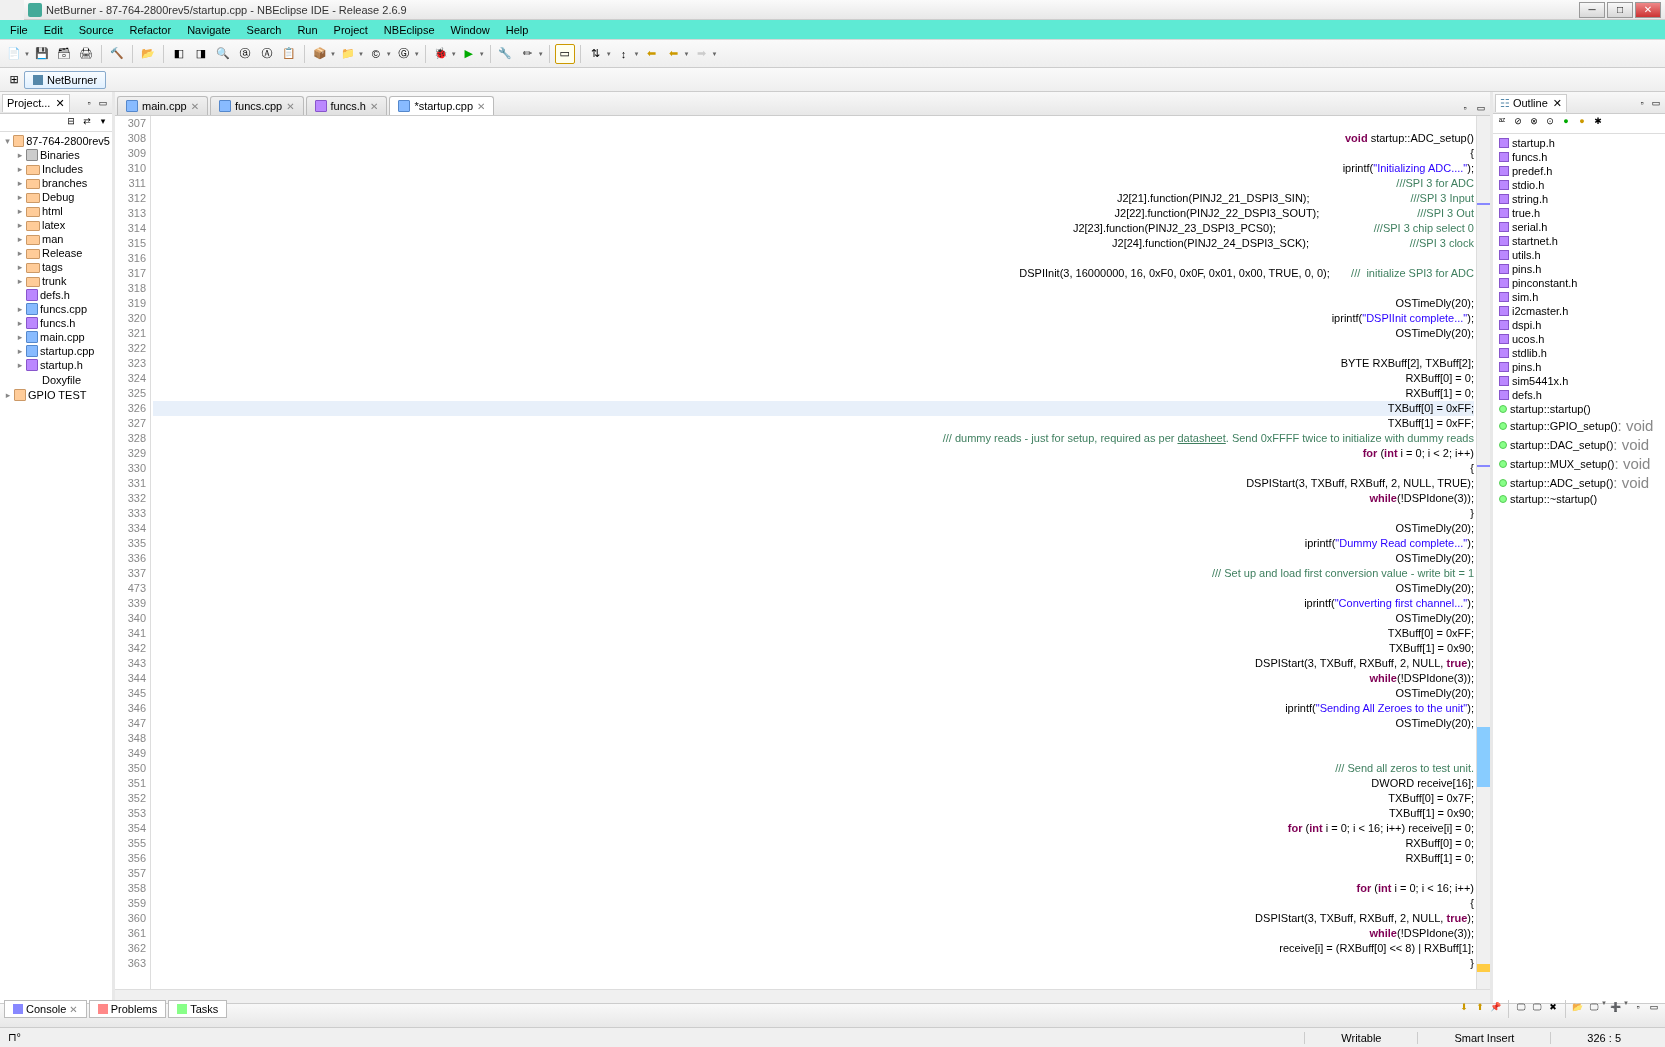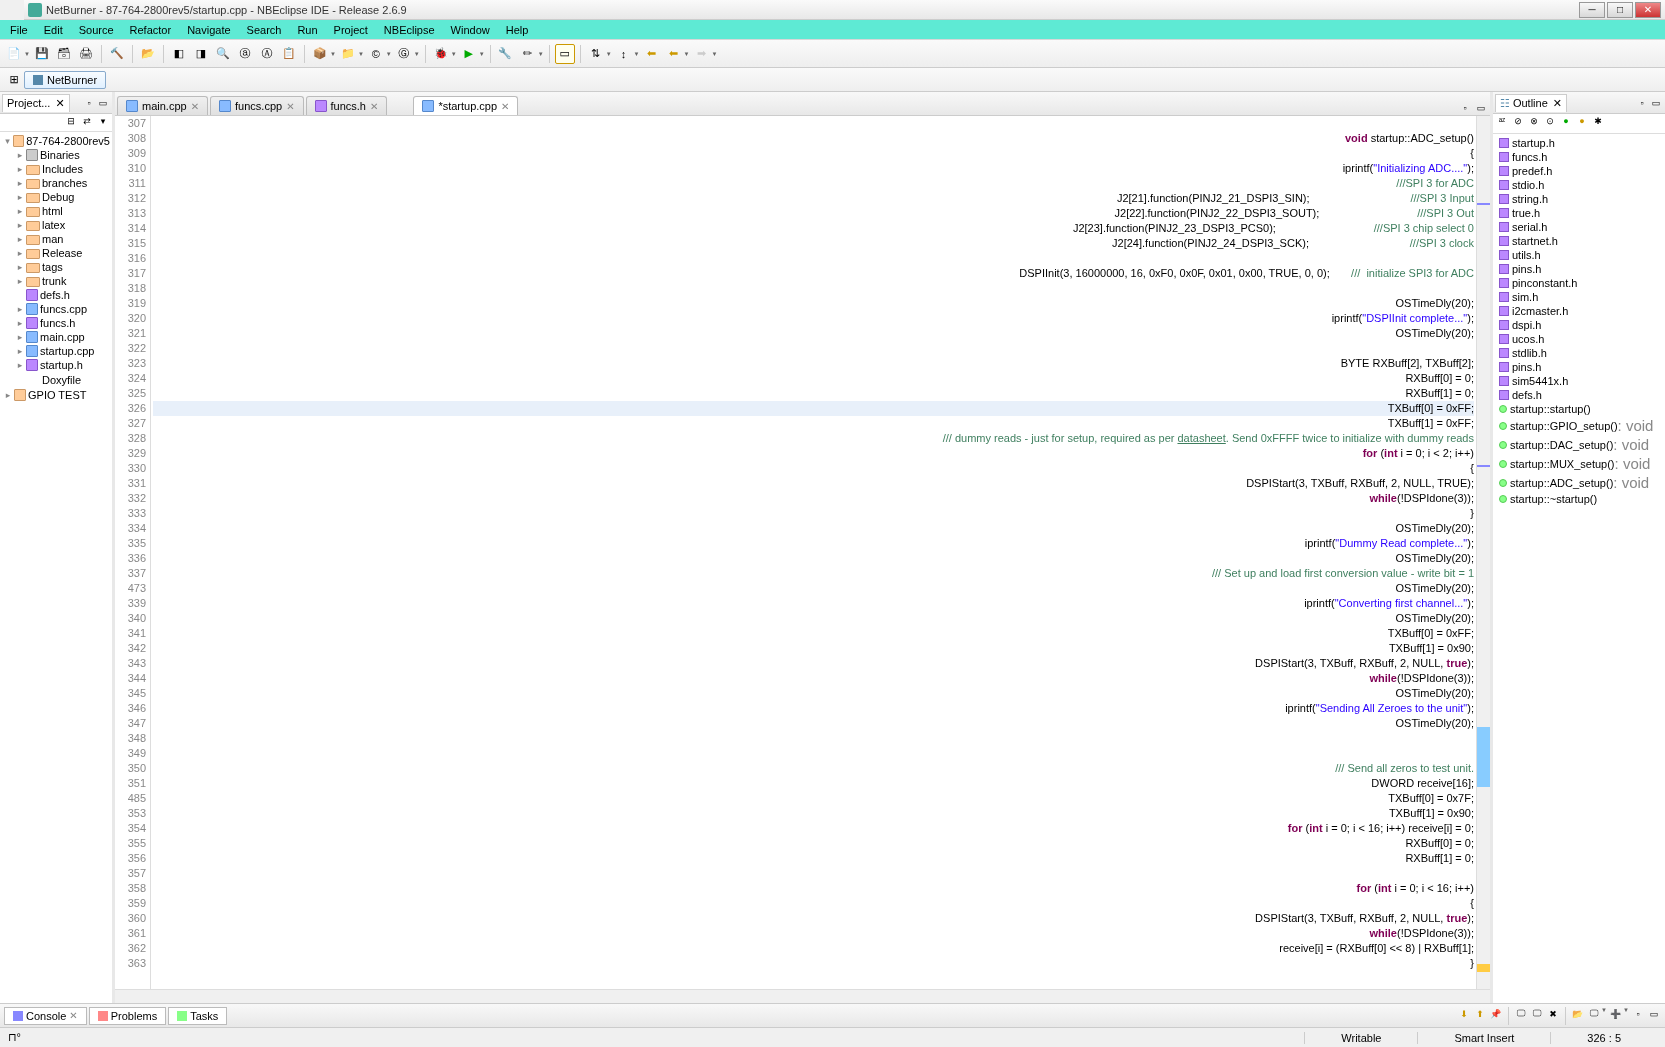--- a/index.html
+++ b/index.html
@@ -39,21 +39,21 @@
 .ico-folder { background: #fc9; border: 1px solid #c96; border-radius: 1px; height: 10px; margin-top: 2px; }
 .ico-c { background: #8bf; border: 1px solid #58c; border-radius: 1px; width: 12px; height: 12px; }
 .ico-h { background: #b8f; border: 1px solid #85c; border-radius: 1px; width: 12px; height: 12px; }
 .ico-bin { background: #ccc; border: 1px solid #888; border-radius: 1px; width: 12px; height: 12px; }
 .ico-proj { background: #fc9; border: 1px solid #c96; border-radius: 1px; width: 12px; height: 12px; position: relative; }
 .indent1 { padding-left: 12px; }
 
 .editor-panel { flex: 1; background: #fff; display: flex; flex-direction: column; }
 .editor-tabs { height: 24px; background: linear-gradient(#f8f8f8, #e8e8e8); border-bottom: 1px solid #ccc; display: flex; align-items: flex-end; padding: 0 2px; }
 .ed-tab { padding: 3px 8px; background: linear-gradient(#f0f0f0, #e0e0e0); border: 1px solid #bbb; border-bottom: none; margin-right: 2px; display: flex; align-items: center; gap: 4px; font-size: 11px; border-radius: 3px 3px 0 0; }
-.ed-tab.active { background: #fff; margin-left: 24px; }
+.ed-tab.active { background: #fff; }
 .ed-tab-icon { width: 12px; height: 12px; }
 .ed-tab-close { font-size: 10px; color: #888; }
 .editor-tools { margin-left: auto; display: flex; gap: 2px; }
 .code-area { flex: 1; display: flex; overflow: hidden; }
 .gutter { width: 36px; background: #fff; border-right: 1px solid #ddd; text-align: right; padding: 0 4px; font-family: 'Courier New', monospace; font-size: 12px; color: #888; line-height: 15px; }
 .gutter .ln { display: block; }
 .code { flex: 1; font-family: 'Courier New', monospace; font-size: 12px; line-height: 15px; padding: 0 2px; white-space: pre; overflow: auto; position: relative; }
 .code .line { display: block; text-align: right; }
 .code .line.hl { background: #e8f0fa; }
 .kw { color: #7f0055; font-weight: bold; }
@@ -65,21 +65,21 @@
 
 .right-panel { width: 175px; background: #fff; border-left: 3px solid #e8e8e8; display: flex; flex-direction: column; }
 .outline-toolbar { height: 20px; display: flex; justify-content: flex-start; padding: 0 2px; gap: 2px; border-bottom: 1px solid #ddd; flex-wrap: wrap; }
 .outline-list { flex: 1; overflow: auto; padding: 2px; }
 .ol-item { display: flex; align-items: center; padding: 1px 4px; cursor: default; white-space: nowrap; }
 .ol-icon { width: 14px; height: 12px; margin-right: 3px; }
 .ico-inc { background: #b8f; width: 10px; height: 10px; border: 1px solid #85c; }
 .ico-meth { background: #8f8; width: 8px; height: 8px; border: 1px solid #5c5; border-radius: 50%; }
 .ol-ret { color: #888; font-size: 15px; }
 
-.bottom-panel { height: 24px; background: linear-gradient(#f8f8f8, #e8e8e8); border-top: 1px solid #ccc; display: flex; align-items: center; padding: 0 4px; }
+.bottom-panel { height: 24px; background: linear-gradient(#f8f8f8, #e8e8e8); border-top: 1px solid #ccc; display: flex; align-items: flex-end; padding: 9px 4px; }
 .bot-tab { padding: 2px 8px; background: #fff; border: 1px solid #bbb; margin-right: 2px; display: flex; align-items: center; gap: 3px; font-size: 11px; }
 .bot-tab-icon { width: 10px; height: 10px; }
 .bot-tools { margin-left: auto; display: flex; gap: 2px; }
 
 .statusbar { height: 20px; background: #f0f0f0; border-top: 1px solid #ccc; display: flex; align-items: center; padding: 0 8px; font-size: 11px; }
 .status-item { padding: 0 36px; border-left: 1px solid #ccc; }
 .status-spacer { flex: 1; }
 </style>
 </head>
 <body>
@@ -347,21 +347,21 @@
           <span class="ln">342</span>
           <span class="ln">343</span>
           <span class="ln">344</span>
           <span class="ln">345</span>
           <span class="ln">346</span>
           <span class="ln">347</span>
           <span class="ln">348</span>
           <span class="ln">349</span>
           <span class="ln">350</span>
           <span class="ln">351</span>
-          <span class="ln">485</span>
+          <span class="ln">352</span>
           <span class="ln">353</span>
           <span class="ln">354</span>
           <span class="ln">355</span>
           <span class="ln">356</span>
           <span class="ln">357</span>
           <span class="ln">358</span>
           <span class="ln">359</span>
           <span class="ln">360</span>
           <span class="ln">361</span>
           <span class="ln">362</span>

